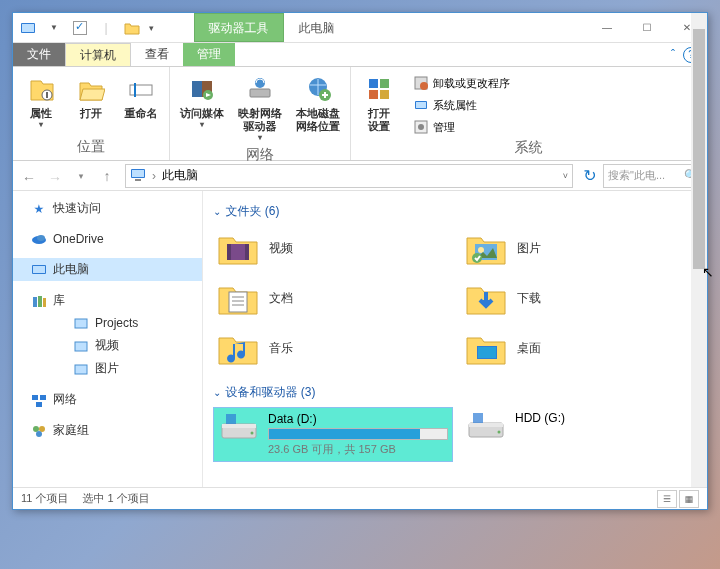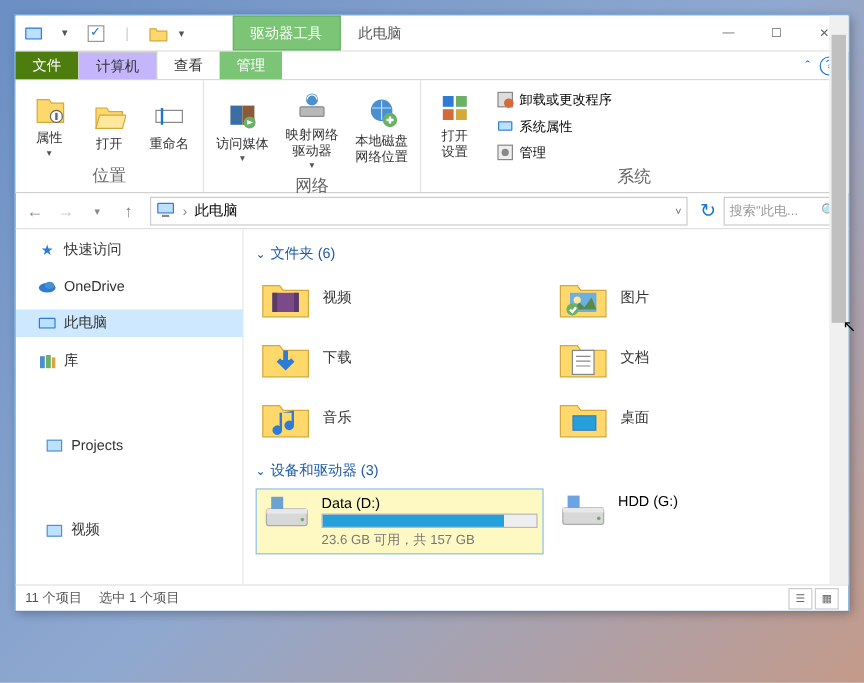--- a/index.html
+++ b/index.html
@@ -8,55 +8,55 @@
 .titlebar { height: 30px; background: #fff; border-bottom: 1px solid #e0e0e0; display: flex; align-items: center; font-size: 12px; }
 .titlebar-left { display: flex; align-items: center; gap: 4px; padding-left: 4px; }
 .qat-btn { width: 22px; height: 22px; display: flex; align-items: center; justify-content: center; cursor: pointer; }
 .titlebar-tabs { display: flex; margin-left: 40px; height: 100%; }
 .ttab { padding: 6px 14px 0 14px; font-size: 12px; color: #555; border: 1px solid transparent; }
 .ttab.context { background: #7cc576; color: #fff; border: 1px solid #6ab065; }
 .winbtns { margin-left: auto; display: flex; }
 .winbtn { width: 40px; height: 30px; display: flex; align-items: center; justify-content: center; color: #666; cursor: pointer; font-size: 10px; }
 .ribbon-tabs { height: 24px; display: flex; align-items: stretch; border-bottom: 1px solid #d0d0d0; font-size: 12px; }
 .rtab { padding: 4px 14px; cursor: pointer; color: #333; display: flex; align-items: center; }
-.rtab.file { background: #4d7c0f; color: #fff; }
-.rtab.active { background: #c4b5fd; border: 1px solid #d0d0d0; border-bottom: none; }
+.rtab.file { background: #737373; color: #fff; }
+.rtab.active { background: #fef9c3; border: 1px solid #d0d0d0; border-bottom: none; }
 .rtab.context2 { background: #7cc576; color: #fff; }
 .rtab-help { margin-left: auto; display: flex; align-items: center; padding-right: 8px; gap: 8px; color: #1979ca; }
 .ribbon-body { height: 94px; background: #fff; border-bottom: 1px solid #d0d0d0; display: flex; font-size: 11px; }
 .rgroup { border-right: 1px solid #e0e0e0; padding: 4px 8px; display: flex; flex-direction: column; }
 .rgroup-items { display: flex; gap: 10px; flex: 1; }
-.ritem { display: flex; flex-direction: column; align-items: center; justify-content: center; cursor: pointer; padding: 2px; min-width: 40px; }
+.ritem { display: flex; flex-direction: column; align-items: center; justify-content: flex-start; cursor: pointer; padding: 2px; min-width: 40px; font-weight: bold; }
 .ritem-icon { width: 32px; height: 32px; margin-bottom: 2px; display: flex; align-items: center; justify-content: center; }
 .ritem-label { text-align: center; font-size: 11px; color: #333; line-height: 1.2; }
 .rgroup-label { text-align: center; font-size: 14px; color: #666; padding-top: 2px; }
 .ritem-small { display: flex; align-items: center; gap: 4px; padding: 2px 4px; cursor: pointer; font-size: 11px; }
 .ritem-small-icon { width: 16px; height: 16px; display: inline-flex; align-items: center; justify-content: center; }
 .navbar { height: 30px; border-bottom: 1px solid #e0e0e0; display: flex; align-items: center; padding: 2px 4px; gap: 2px; }
 .navbtn { width: 24px; height: 24px; display: flex; align-items: center; justify-content: center; color: #888; cursor: pointer; font-size: 14px; }
 .addrbar { flex: 1; height: 24px; border: 1px solid #ccc; display: flex; align-items: center; padding: 0 4px; gap: 6px; font-size: 12px; margin: 0 4px; }
 .addrbar .sep { color: #888; }
 .refresh { width: 22px; color: #1979ca; text-align: center; cursor: pointer; }
 .searchbox { width: 100px; height: 24px; border: 1px solid #ccc; display: flex; align-items: center; padding: 0 4px; font-size: 11px; color: #999; }
 .body { flex: 1; display: flex; overflow: hidden; }
 .sidebar { width: 190px; border-right: 1px solid #e8e8e8; padding: 6px 0; overflow-y: auto; font-size: 12px; }
 .sb-item { display: flex; align-items: center; gap: 6px; padding: 3px 8px 3px 18px; cursor: pointer; color: #333; }
 .sb-item.selected { background: #cde8ff; }
-.sb-item.l3 { padding-left: 24px; margin-top: 48px; }
+.sb-item.l3 { padding-left: 60px; }
 .sb-icon { width: 16px; height: 16px; display: inline-flex; align-items: center; justify-content: center; }
 .content { flex: 1; overflow-y: auto; padding: 8px 6px 8px 6px; font-size: 12px; position: relative; }
 .section-hdr { color: #1e5aa8; font-size: 12px; padding: 4px 0 6px 4px; display: flex; align-items: center; gap: 4px; }
 .section-hdr .chev { font-size: 10px; }
 .folder-grid { display: grid; grid-template-columns: 1fr 1fr; gap: 6px 8px; padding-left: 4px; margin-bottom: 10px; }
 .folder-item { display: flex; align-items: center; gap: 10px; padding: 4px; cursor: pointer; }
 .folder-icon { width: 42px; height: 36px; position: relative; }
 .folder-label { font-size: 12px; color: #333; }
 .drive-grid { display: grid; grid-template-columns: 1fr 1fr; gap: 6px 8px; padding-left: 4px; }
 .drive-item { display: flex; gap: 8px; padding: 4px; cursor: pointer; }
-.drive-item.selected { background: #fef9c3; border: 1px solid #8ac0f0; }
+.drive-item.selected { background: #5eead4; border: 1px solid #8ac0f0; }
 .drive-icon { width: 42px; height: 36px; display: flex; align-items: center; justify-content: center; }
 .drive-info { flex: 1; display: flex; flex-direction: column; gap: 2px; }
 .drive-name { font-size: 12px; }
 .drive-bar { height: 12px; border: 1px solid #b8b8b8; background: #eee; position: relative; }
 .drive-fill { position: absolute; left: 0; top: 0; bottom: 0; background: #26a0da; }
 .drive-text { font-size: 11px; color: #777; }
 .statusbar { height: 22px; border-top: 1px solid #e0e0e0; display: flex; align-items: center; padding: 0 8px; font-size: 11px; color: #555; gap: 14px; }
 .statusbar .right { margin-left: auto; display: flex; gap: 2px; }
 .viewbtn { width: 20px; height: 18px; border: 1px solid #ccc; display: flex; align-items: center; justify-content: center; cursor: pointer; font-size: 9px; color: #666; }
 .scrollbar-v { position: absolute; right: 0; top: 0; bottom: 22px; width: 16px; background: #f0f0f0; }
@@ -365,34 +365,34 @@
                 <circle cx="16" cy="20" r="3" fill="#ffe89b"></circle>
                 <path d="M12 28l6-6 4 4 6-8 4 10z" fill="#5a8a4a"></path>
                 <circle cx="12" cy="28" r="5" fill="#6ab065"></circle>
                 <path d="M10 28l2 2 3-4" stroke="#fff" fill="none" stroke-width="2"></path>
               </svg></div>
             <div class="folder-label">图片</div>
           </div>
           <div class="folder-item">
             <div class="folder-icon"><svg width="42" height="36" viewBox="0 0 42 36">
                 <path d="M2 8h14l3 4h21v22H2z" fill="#ffd86b" stroke="#d4a83a"></path>
-                <path d="M21 12v12m-6-4l6 6 6-6" stroke="#2e7cd6" stroke-width="4" fill="none"></path>
-                <path d="M15 20l6 8 6-8z" fill="#2e7cd6"></path>
-              </svg></div>
-            <div class="folder-label">下载</div>
-          </div>
-          <div class="folder-item">
-            <div class="folder-icon"><svg width="42" height="36" viewBox="0 0 42 36">
-                <path d="M2 8h14l3 4h21v22H2z" fill="#ffd86b" stroke="#d4a83a"></path>
                 <rect x="12" y="12" width="18" height="20" fill="#fff" stroke="#888"></rect>
                 <line x1="15" y1="17" x2="27" y2="17" stroke="#888"></line>
                 <line x1="15" y1="21" x2="27" y2="21" stroke="#888"></line>
                 <line x1="15" y1="25" x2="27" y2="25" stroke="#888"></line>
               </svg></div>
             <div class="folder-label">文档</div>
+          </div>
+          <div class="folder-item">
+            <div class="folder-icon"><svg width="42" height="36" viewBox="0 0 42 36">
+                <path d="M2 8h14l3 4h21v22H2z" fill="#ffd86b" stroke="#d4a83a"></path>
+                <path d="M21 12v12m-6-4l6 6 6-6" stroke="#2e7cd6" stroke-width="4" fill="none"></path>
+                <path d="M15 20l6 8 6-8z" fill="#2e7cd6"></path>
+              </svg></div>
+            <div class="folder-label">下载</div>
           </div>
           <div class="folder-item">
             <div class="folder-icon"><svg width="42" height="36" viewBox="0 0 42 36">
                 <path d="M2 8h14l3 4h21v22H2z" fill="#ffd86b" stroke="#d4a83a"></path>
                 <path d="M18 14v14a4 4 0 11-2-3V14h2z" fill="#2e7cd6"></path>
                 <path d="M18 14l10-2v12a4 4 0 11-2-3V14z" fill="#2e7cd6"></path>
               </svg></div>
             <div class="folder-label">音乐</div>
           </div>
           <div class="folder-item">

